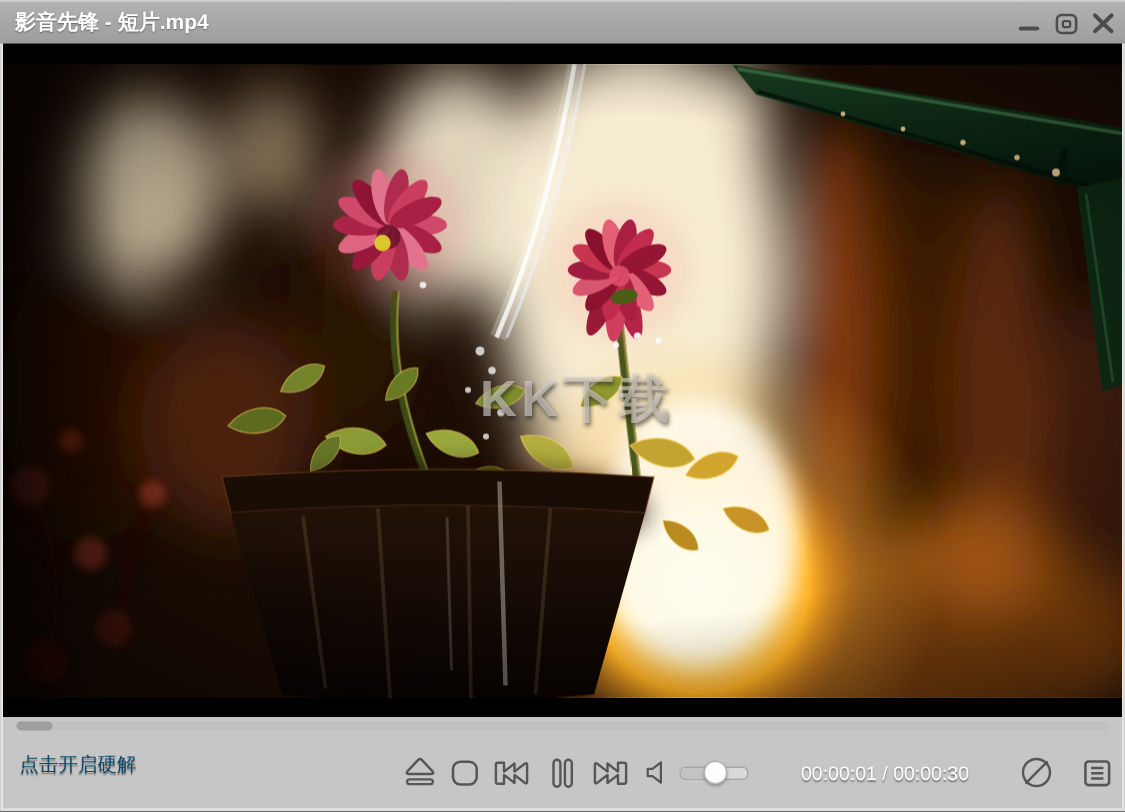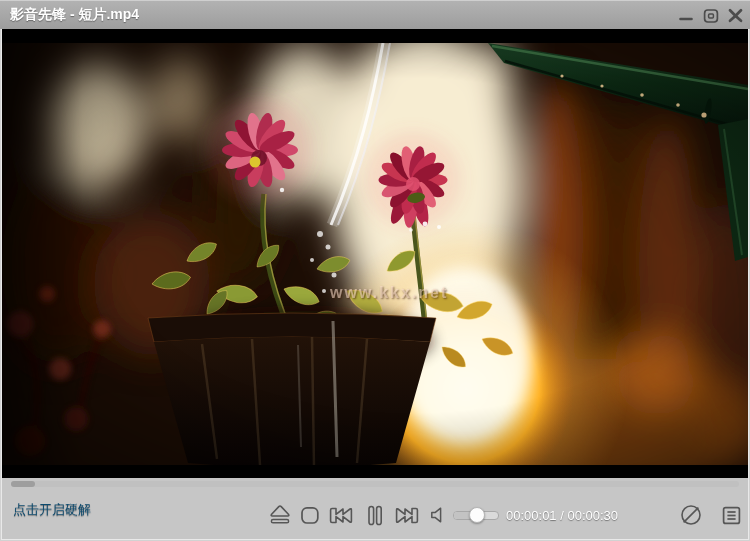--- a/index.html
+++ b/index.html
@@ -33,21 +33,21 @@
   .cbtn{position:absolute;cursor:pointer;}
   .cbtn svg{display:block;}
   .ic-eject{left:266px;top:25px;} .ic-stop{left:297px;top:27px;}
   .ic-prev{left:326px;top:27px;}  .ic-pause{left:362px;top:26px;}
   .ic-next{left:392px;top:27px;}  .ic-vol{left:427px;top:28px;}
   .vol-track{position:absolute;left:451px;top:33px;width:46px;height:9px;background:#dadada;
              border:1px solid #a8a8a8;border-radius:4px;overflow:hidden;}
   .vol-fill{height:100%;width:50%;background:#c3c3c3;}
   .vol-thumb{position:absolute;left:467px;top:29px;width:16px;height:16px;border-radius:50%;
              background:#fdfdfd;border:1px solid #b5b5b5;box-shadow:0 1px 2px rgba(0,0,0,.3);}
-  .time{position:absolute;left:504px;top:30px;font-size:13px;color:#ffffff;
+  .time{position:absolute;left:532px;top:30px;font-size:13px;color:#ffffff;
         text-shadow:0 1px 1px rgba(95,95,95,.8);white-space:nowrap;}
   .ic-nosub{left:677px;top:25px;} .ic-list{left:719px;top:27px;}
 </style>
 </head>
 <body>
 
 <div class="window">
 
   <div class="titlebar">
     <div class="title">影音先锋 - 短片.mp4</div>
@@ -261,21 +261,21 @@
           <circle cx="640" cy="66" r="1.8"></circle>
             <circle cx="676" cy="76" r="1.8"></circle>
           <circle cx="702" cy="86" r="2.6"></circle>
         </g>
 
         <rect x="0" y="14" width="746" height="422" fill="url(#vig)"></rect>
         <rect x="0" y="14" width="80" height="422" fill="url(#lgleft)"></rect>
       </g>
     </svg>
 
-    <div class="wm-url">www.kkx.net</div>
+    <div class="wm-title">KK下载</div>
   </div>
 
   <div class="controlbar">
 
     <div class="seek-track">
       <div class="seek-fill"></div>
     </div>
 
     <div class="hwdecode">点击开启硬解</div>
 

